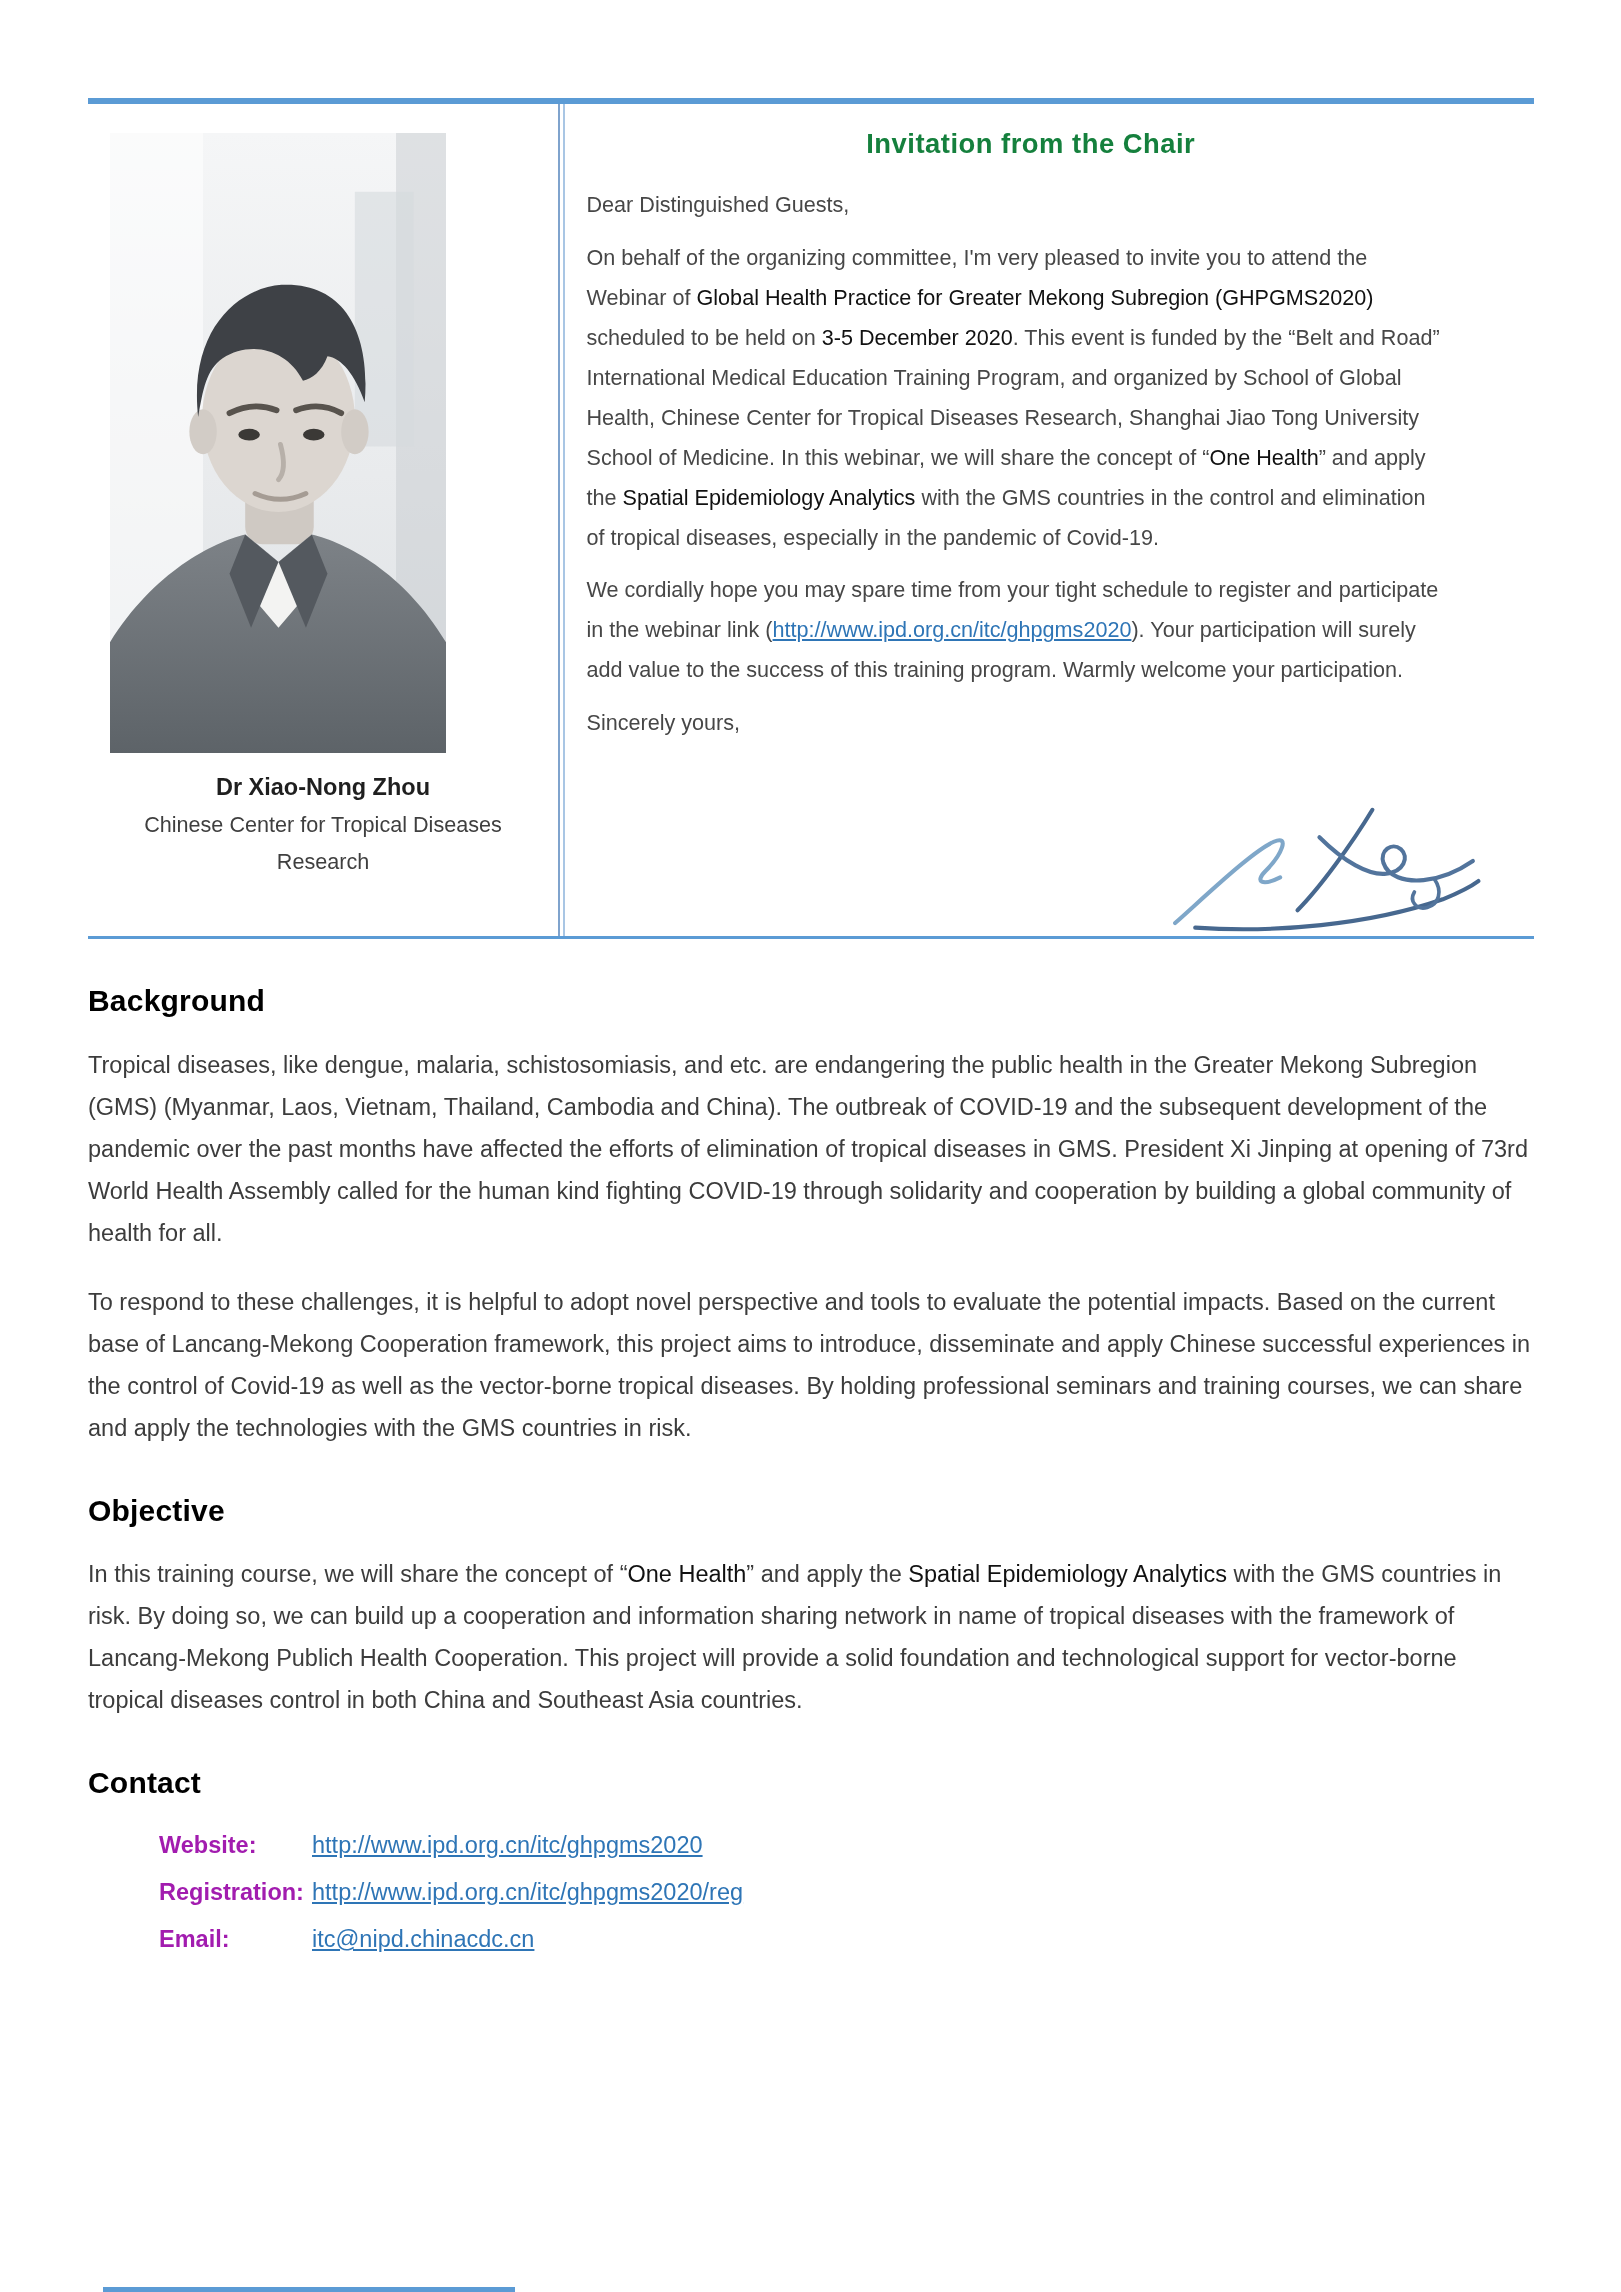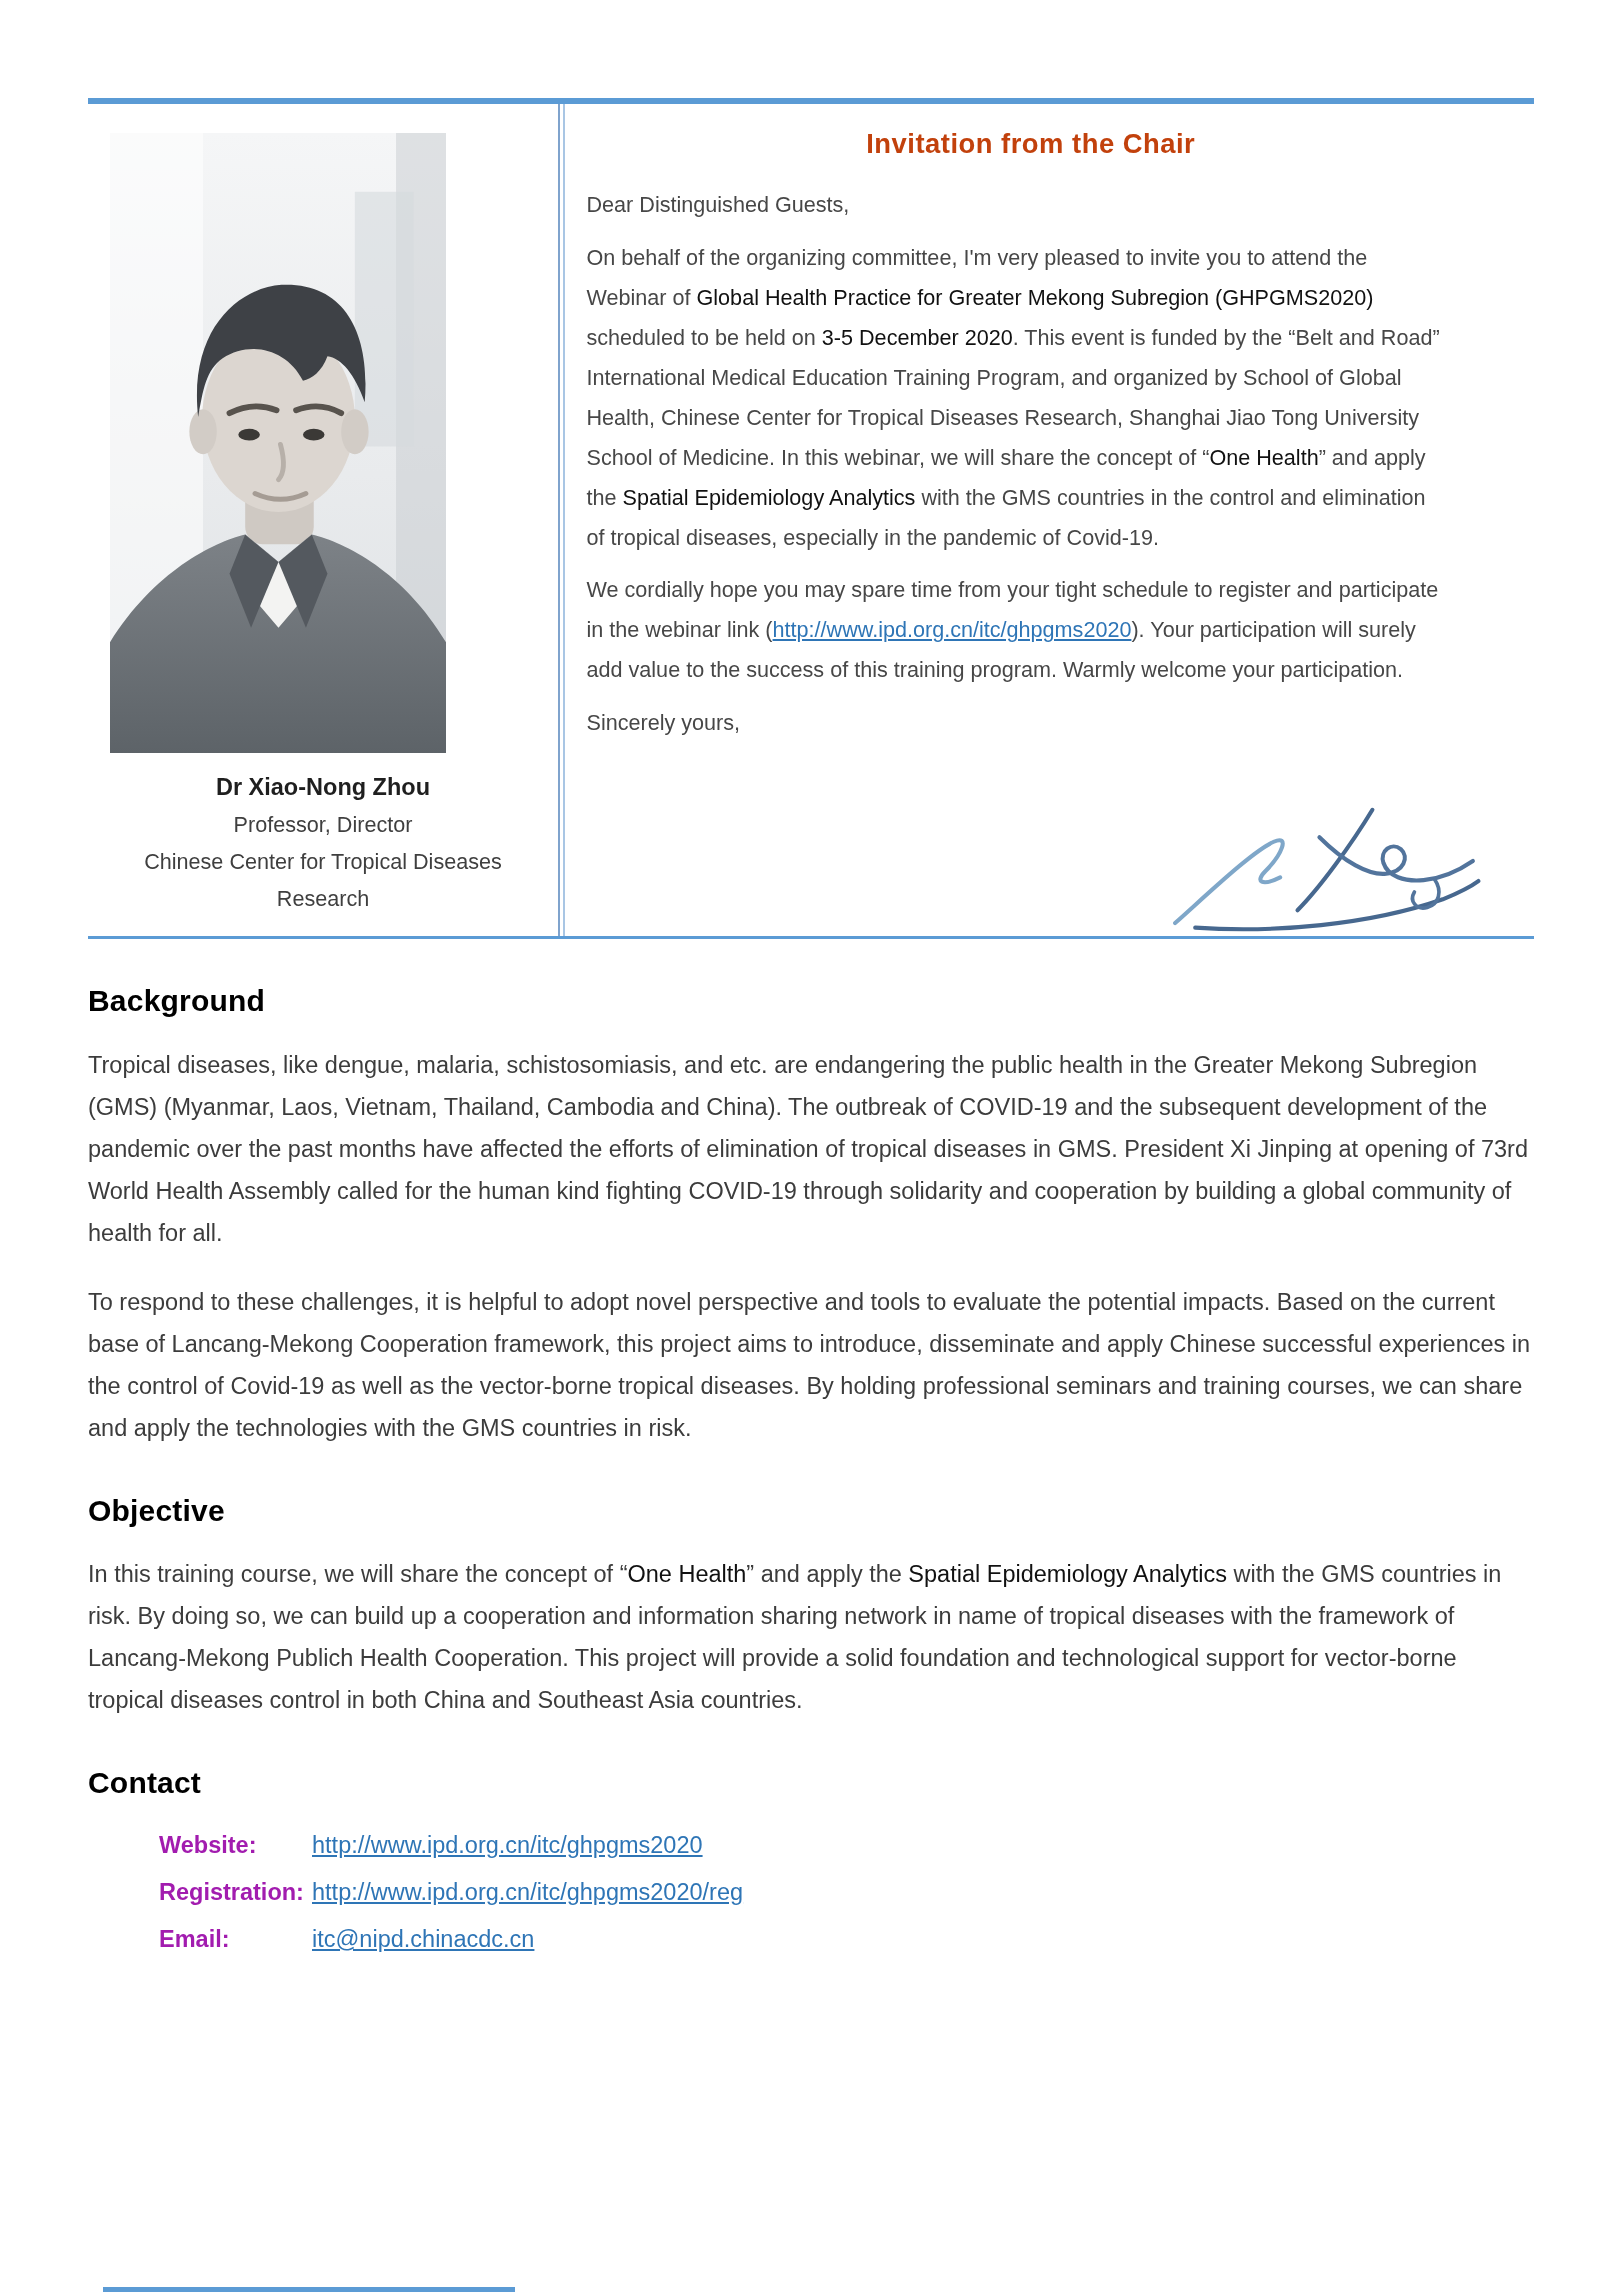--- a/index.html
+++ b/index.html
@@ -20,21 +20,21 @@
   .photo-wrap { width:336px; height:620px; margin-top:29px; align-self:flex-start; margin-left:21.6px; }
   .photo-wrap svg { width:100%; height:100%; display:block; }
   .caption { margin-top:16px; text-align:center; max-width:437px; line-height:37px; }
   .caption .name { font-size:23.5px; font-weight:bold; color:#1f1f1f; }
   .caption .role, .caption .org { font-size:21.6px; color:#3f3f3f; }
 
   .vdivider { width:6.9px; align-self:stretch;
     border-left:2px solid #7fa3cd; border-right:2px solid #a9c6e4; }
 
   .right-col { flex:1; padding:23.5px 0 0 21.6px; position:relative; }
-  .inv-title { text-align:center; font-size:27.4px; font-weight:bold; color:#c2410c;
+  .inv-title { text-align:center; font-size:27.4px; font-weight:bold; color:#15803d;
     letter-spacing:0.5px; margin:0 59px 25.5px 0; }
   .inv-p { font-size:21.6px; line-height:40px; color:#474747; max-width:863px; margin:0 0 12.7px 0; }
   .b { font-weight:normal; color:#111; }
   .link { color:#2E75B6; text-decoration:underline; cursor:pointer; }
   .signature { position:absolute; right:41px; bottom:2px; width:338px; height:137px; }
 
   
   .section-h { font-size:30px; font-weight:bold; color:#000; letter-spacing:0.2px;
     margin:45px 0 25.5px 0; }
   .body-p { font-size:23.5px; line-height:42px; color:#3c3c3c; margin:0 0 27.4px 0; }
@@ -95,21 +95,20 @@
                    C240,418 300,448 343,520 L343,633 Z" fill="url(#psuit)"></path>
 
           <path d="M138,410 L172,438 L206,410 L202,470 L172,505 L142,470 Z" fill="#f3f3f2"></path>
 
           <path d="M138,410 L172,438 L144,505 L122,450 Z" fill="#54595f"></path>
           <path d="M206,410 L172,438 L200,505 L222,450 Z" fill="#54595f"></path>
         </svg>
       </div>
       <div class="caption">
         <div class="name">Dr Xiao-Nong Zhou</div>
-        <div class="role">Professor, Director</div>
         <div class="org">Chinese Center for Tropical Diseases Research</div>
       </div>
     </div>
 
     <div class="vdivider"></div>
 
     <div class="right-col">
       <div class="inv-title">Invitation from the Chair</div>
       <p class="inv-p">Dear Distinguished Guests,</p>
       <p class="inv-p"><span>On behalf of the organizing committee, I'm very pleased to invite you to attend the Webinar of </span><span class="b">Global Health Practice for Greater Mekong Subregion (GHPGMS2020)</span><span> scheduled to be held on </span><span class="b">3-5 December 2020</span><span>. This event is funded by the “Belt and Road” International Medical Education Training Program, and organized by School of Global Health, Chinese Center for Tropical Diseases Research, Shanghai Jiao Tong University School of Medicine. In this webinar, we will share the concept of “</span><span class="b">One Health</span><span>” and apply the </span><span class="b">Spatial Epidemiology Analytics</span><span> with the GMS countries in the control and elimination of tropical diseases, especially in the pandemic of Covid-19.</span></p>

